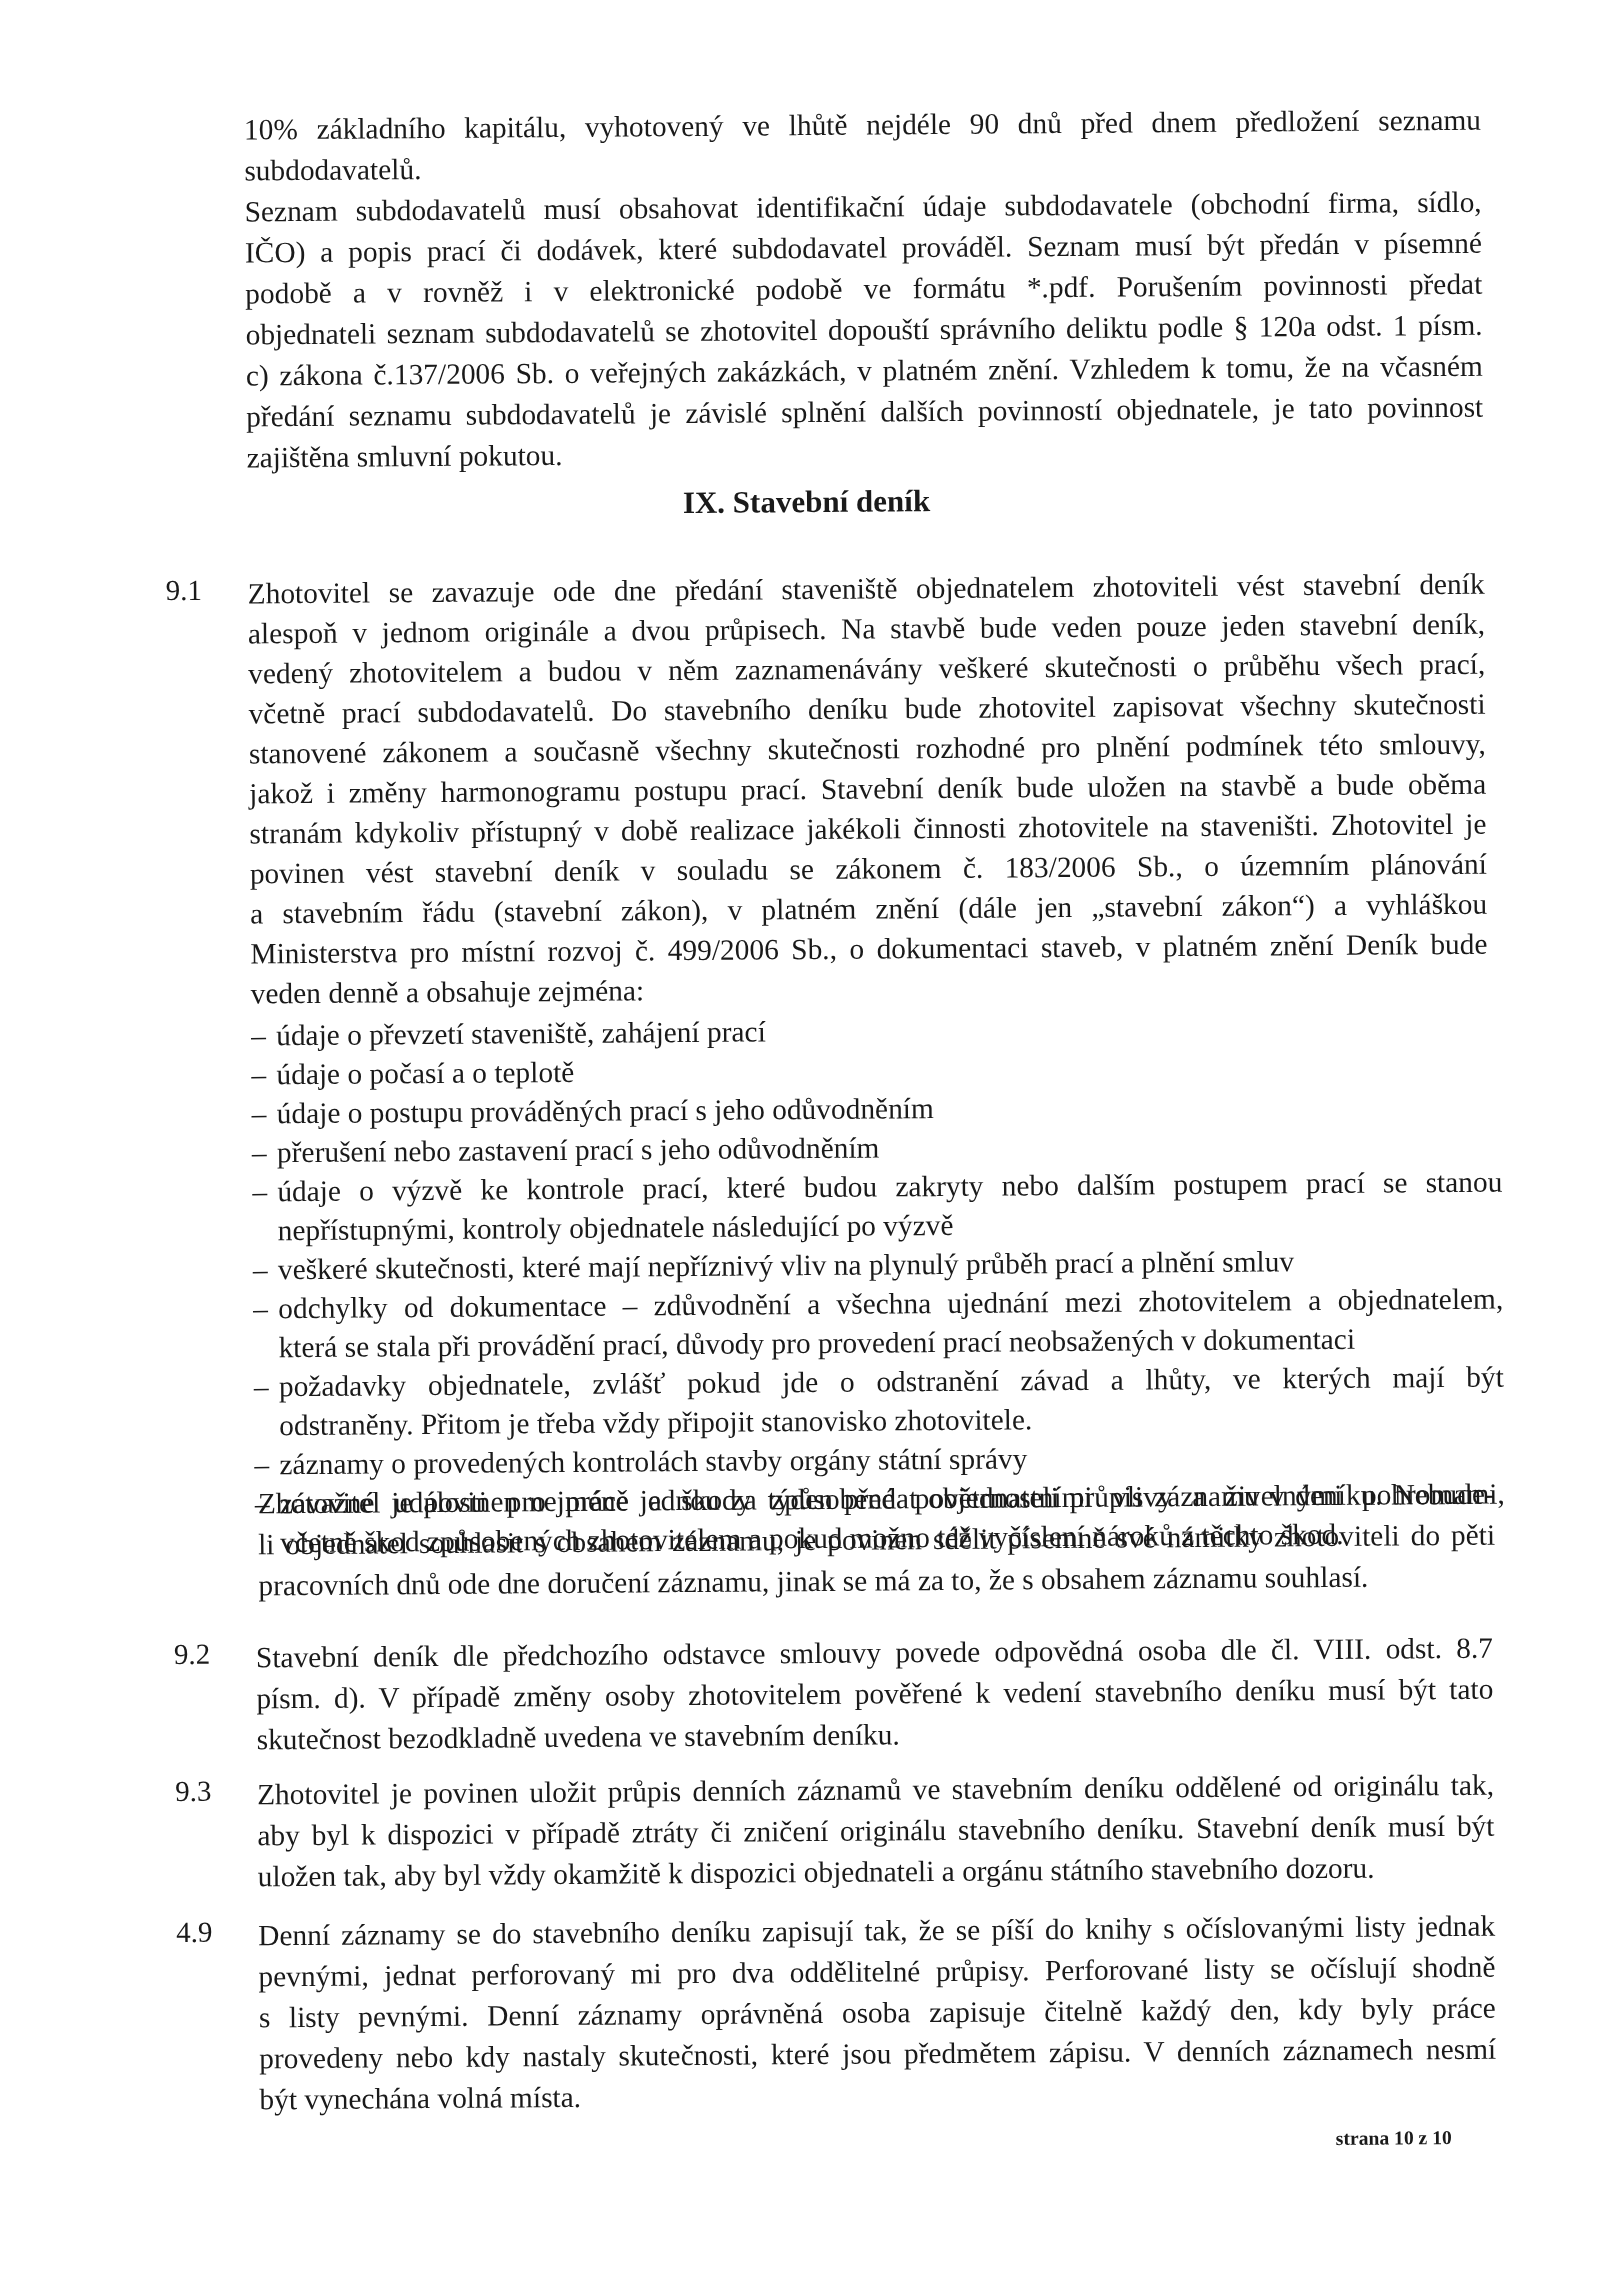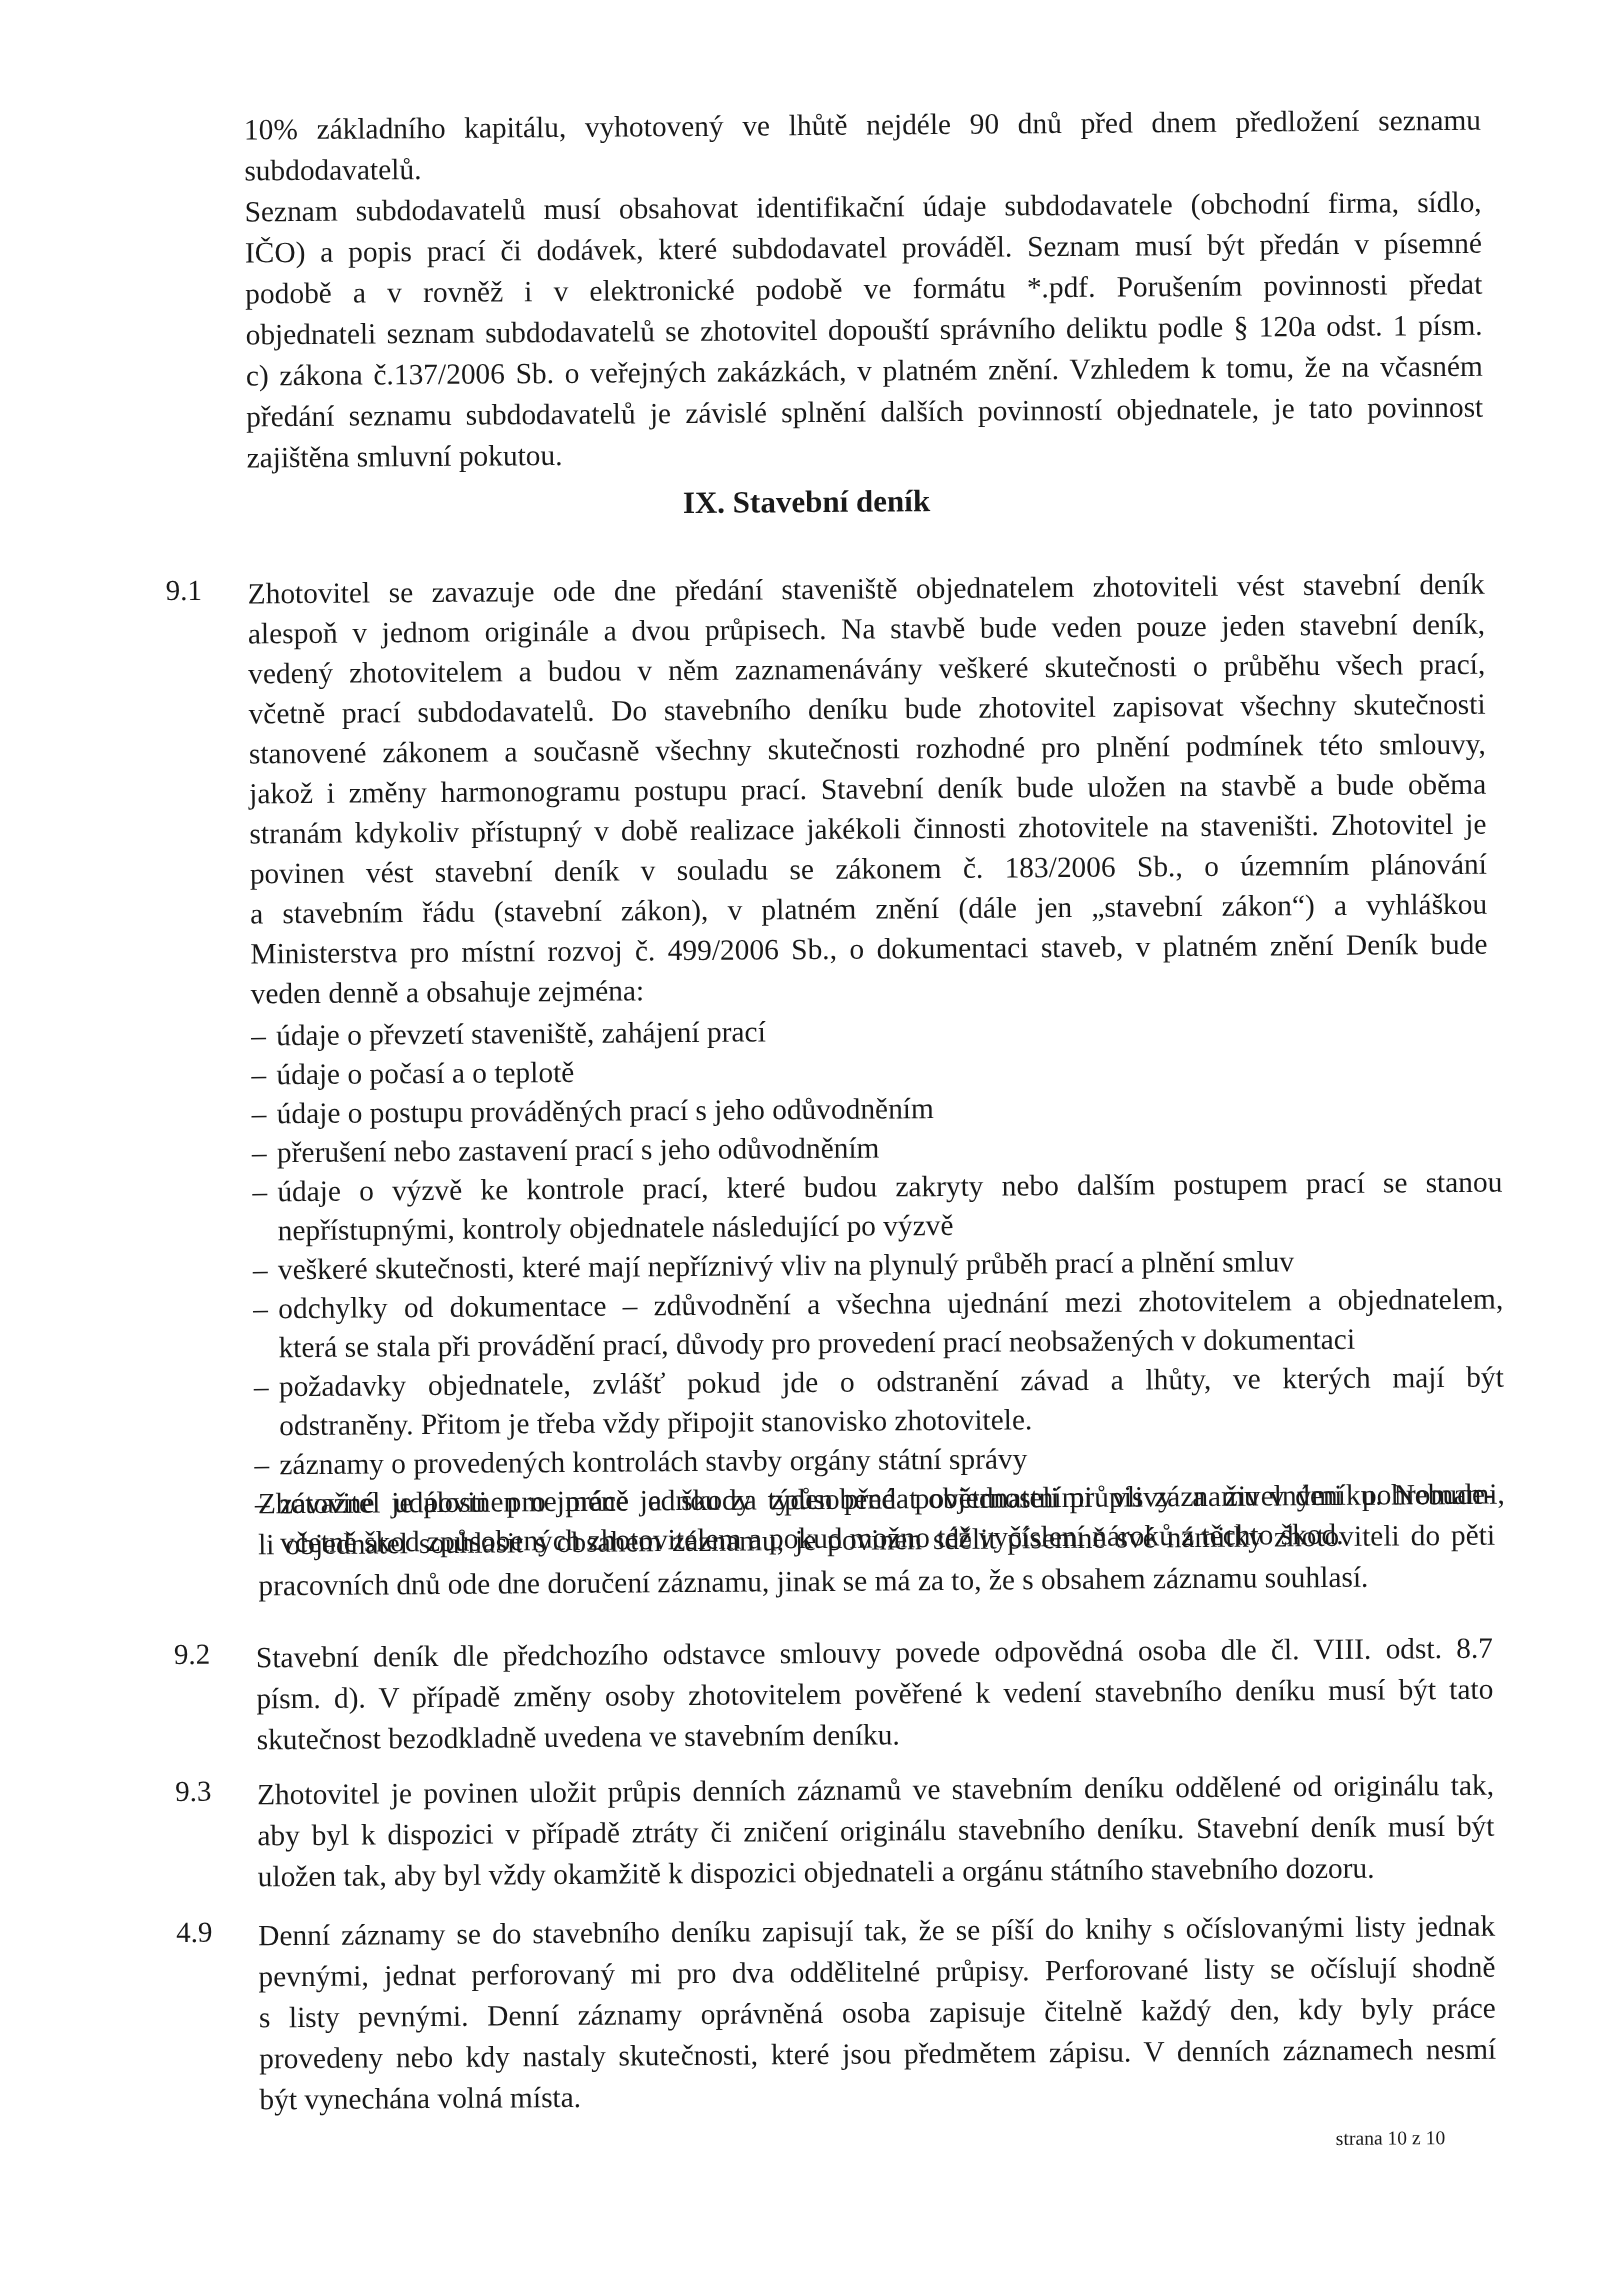--- a/index.html
+++ b/index.html
@@ -21,21 +21,21 @@
   .heading {
     position: absolute; left: 0; width: 1623px; top: 484px;
     text-align: center; font-weight: bold; font-size: 31px;
   }
   .num { position: absolute; left: 170px; font-size: 29px; }
   .bullet-list { position: absolute; left: 252px; width: 1250px; font-size: 29.4px; line-height: 39px; }
   .bullet { position: relative; padding-left: 25px; }
   .bullet .dash { position: absolute; left: 0; top: 0; }
   .bl { display: block; white-space: nowrap; text-align-last: justify; }
   .bl.last { text-align-last: left; }
-  .footer { position: absolute; left: 1328px; top: 2132px; font-size: 19.6px; }
+  .footer { position: absolute; left: 1328px; top: 2132px; font-size: 19.6px; font-weight: bold; }
 </style>
 </head>
 <body>
 
 <div class="page">
 
   <div class="block" style="top:105px;">
     <span class="line">10% základního kapitálu, vyhotovený ve lhůtě nejdéle 90 dnů před dnem předložení seznamu</span>
     <span class="line last">subdodavatelů.</span>
     <span class="line">Seznam subdodavatelů musí obsahovat identifikační údaje subdodavatele (obchodní firma, sídlo,</span>

